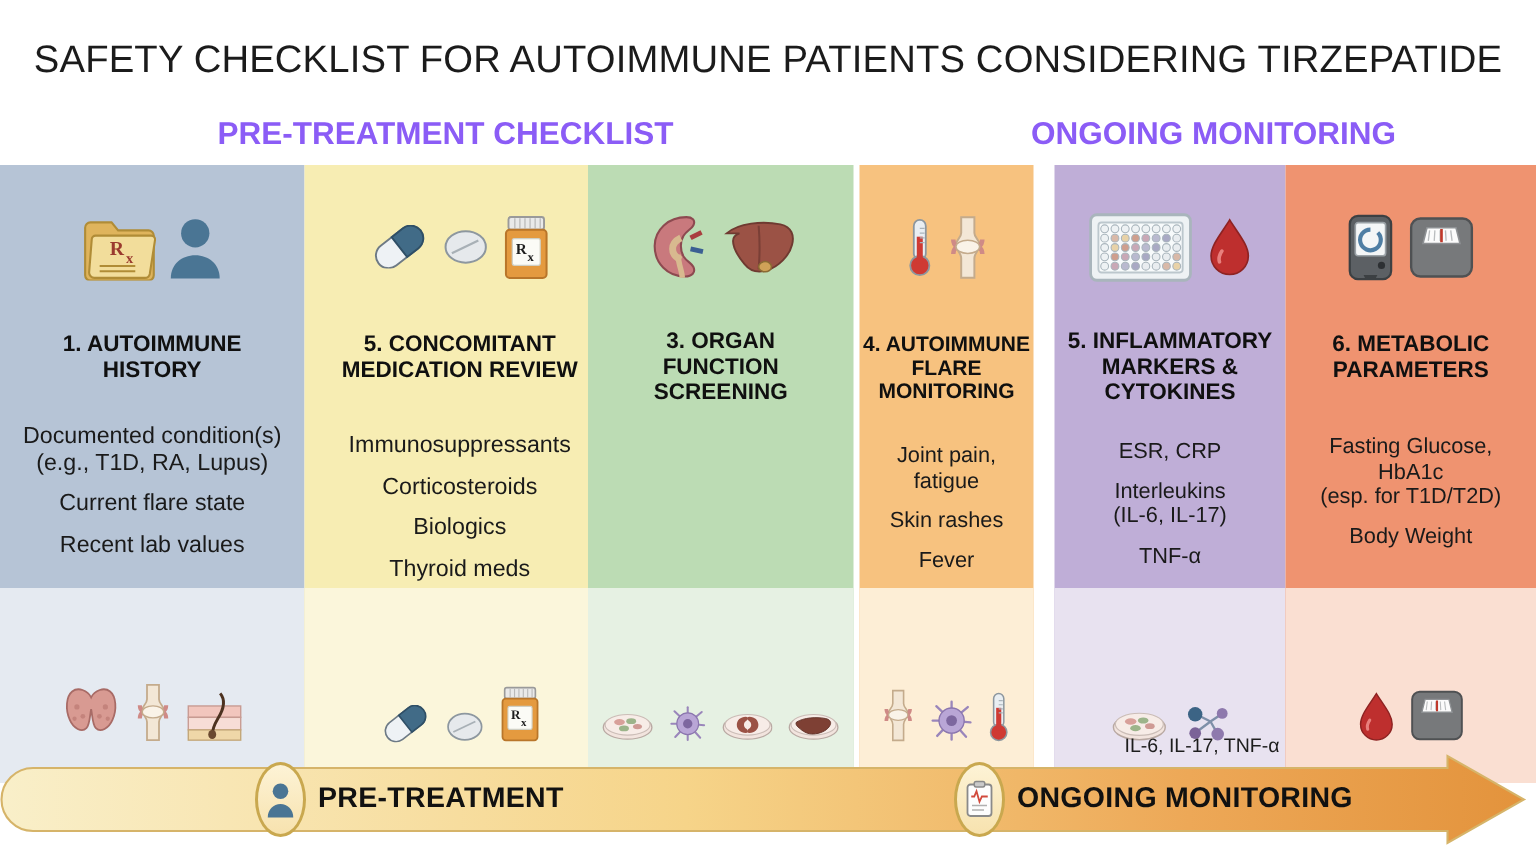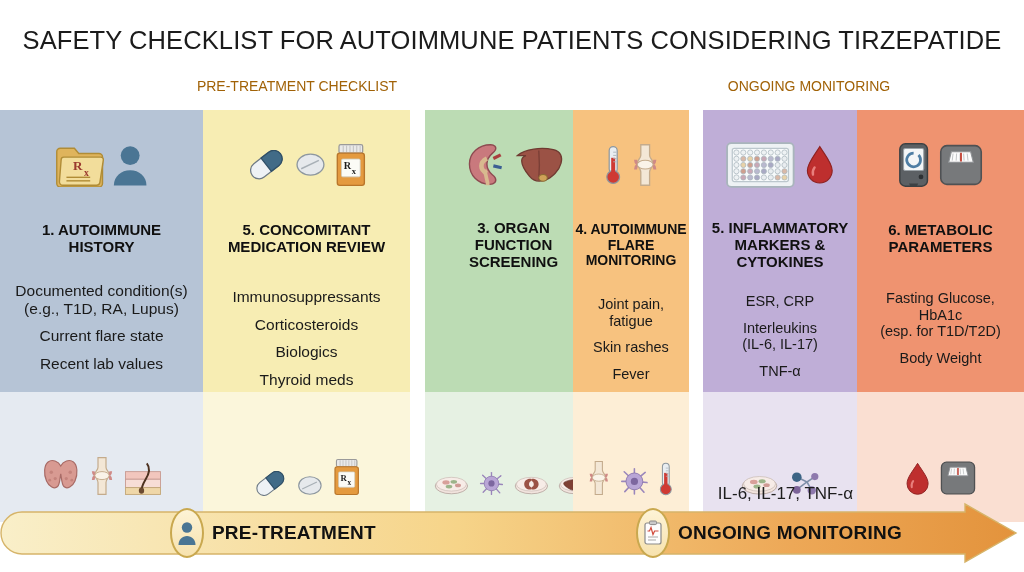--- a/index.html
+++ b/index.html
@@ -13,21 +13,21 @@
 
   
   .main-title {
     position: absolute; top: 26px; left: 0; width: 1024px;
     text-align: center;
     font-size: 25.5px; font-weight: 400; letter-spacing: .1px;
     color: #1b1b1b; white-space: nowrap;
   }
   .section-head {
     position: absolute; top: 78px;
-    font-size: 14px; font-weight: normal; color: #a16207;
+    font-size: 21px; font-weight: bold; color: #8b5cf6;
     text-align: center; white-space: nowrap;
   }
   .section-head.pre { left: 0; width: 594px; }
   .section-head.ong { left: 594px; width: 430px; }
 
   
   #band {
     position: absolute; top: 110px; left: 0; width: 1024px; height: 412px;
   }
   .col {
@@ -68,21 +68,21 @@
   }
   .col-body .li { margin-bottom: 10px; white-space: pre-line; }
   .col-body.sm { font-size: 14.5px; }
 
   .tray-icons {
     position: absolute; bottom: 22px; left: 0; width: 100%;
     display: flex; align-items: flex-end; justify-content: center; gap: 10px;
   }
   .tray-caption {
     position: absolute; bottom: 22px; right: 6px;
-    font-size: 17px; color: #1d1d1d; white-space: nowrap;
+    font-size: 13px; color: #1d1d1d; white-space: nowrap;
   }
 
   
   #arrowwrap { position: absolute; left: 0; bottom: 8px; width: 1024px; height: 62px; }
   .arrow-label {
     position: absolute; top: 50%; transform: translateY(-50%);
     font-size: 19px; font-weight: bold; color: #111; white-space: nowrap;
     letter-spacing: .2px;
   }
   .node {
@@ -218,21 +218,21 @@
         </div>
         <div class="col-title " style="top: 112px;">5. CONCOMITANT
 MEDICATION REVIEW</div>
         <div class="col-body " style="top: 178px;">
           <div class="li">Immunosuppressants</div>
           <div class="li">Corticosteroids</div>
           <div class="li">Biologics</div>
           <div class="li">Thyroid meds</div>
         </div>
       </div>
-      <div class="col" style="left: 425px; width: 177px; padding-left: 15px;">
+      <div class="col" style="left: 392px; width: 177px; padding-left: 15px;">
         <div class="fill" style="background: rgb(188, 220, 180);"></div>
         <div class="tray">
           <div class="tray-bg" style="background: rgb(230, 241, 227);"></div>
           <div class="tray-icons">
             <span><svg width="34.8" height="21.599999999999998" viewBox="0 0 58 36">
                 <ellipse cx="29" cy="20" rx="27" ry="13" fill="#f2e4de" stroke="#b9a9a3" stroke-width="1.5"></ellipse>
                 <ellipse cx="29" cy="17" rx="25" ry="11.5" fill="#f7ece7" stroke="#cbbdb7" stroke-width="1.2"></ellipse>
                 <ellipse cx="20" cy="14" rx="6" ry="3.4" fill="#d8a09a"></ellipse>
                 <ellipse cx="33" cy="13" rx="5.5" ry="3.2" fill="#9cb48a"></ellipse>
                 <ellipse cx="40" cy="19" rx="5" ry="3" fill="#cf9a94"></ellipse>

